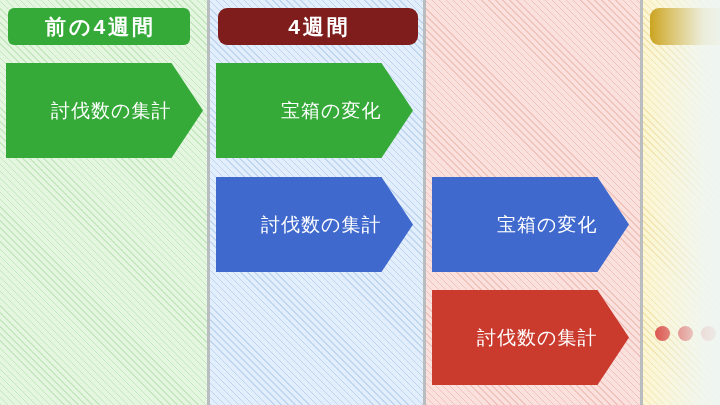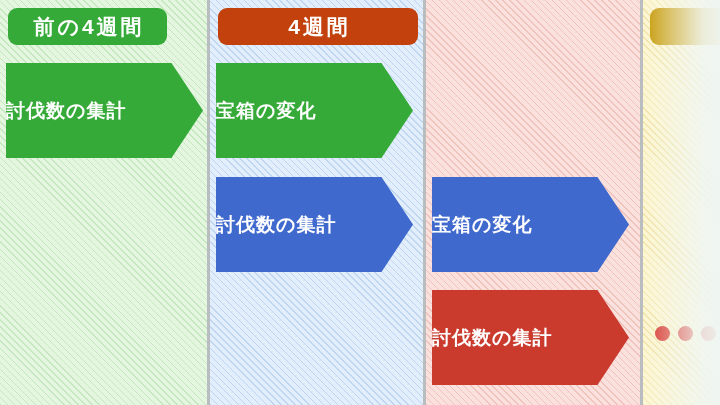--- a/index.html
+++ b/index.html
@@ -57,37 +57,37 @@
     pointer-events:none;
   }
 
   
   .pill{
     position:absolute;left:8px;top:8px;height:37px;border-radius:9px;
     display:flex;align-items:center;justify-content:center;
     color:#ffffff;font-size:21px;font-weight:bold;letter-spacing:3px;
     text-indent:3px;white-space:nowrap;
   }
-  .col-1 .pill{width:159px;background:#35aa38;}
-  .col-2 .pill{width:200px;background:#c2410c;}
+  .col-1 .pill{width:182px;background:#35aa38;border-radius:6px;}
+  .col-2 .pill{width:200px;background:#7f1d1d;}
   .col-3 .pill{width:200px;background:#ca3b2e;}
   .col-4 .pill{
     left:7px;width:200px;
     background:linear-gradient(90deg,#c79a08 0%,#cfa414 18%,#d9b53a 42%,#e9d793 72%,#f4ecc9 100%);
   }
 
   
   .arrow{
     position:absolute;left:6px;width:197px;height:95px;
     display:flex;align-items:center;
     clip-path:polygon(0% 0%, 84% 0%, 100% 50%, 84% 100%, 0% 100%);
   }
   .arrow .arrow-label{
-    display:block;width:84%;text-align:left;
-    color:#ffffff;font-size:19px;font-weight:bold;letter-spacing:1px;
+    display:block;width:84%;text-align:right;
+    color:#ffffff;font-size:19px;font-weight:normal;letter-spacing:1px;
     white-space:nowrap;
   }
   .c-green{background:#35aa38;}
   .c-blue{background:#4069ce;}
   .c-red{background:#ca3b2e;}
 
   
   .slot-1{top:63px;}
   .slot-2{top:177px;}
   .slot-3{top:290px;}

